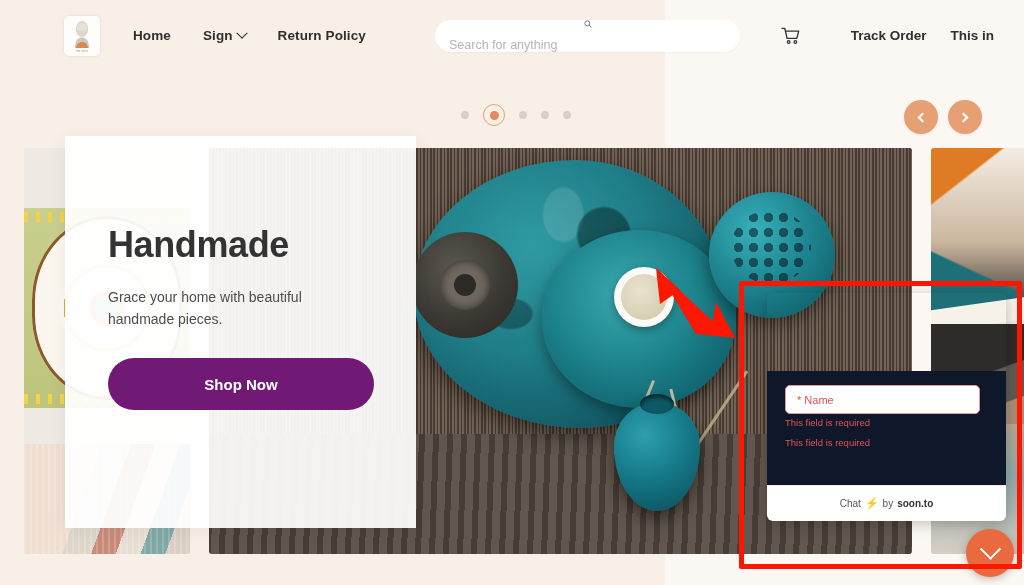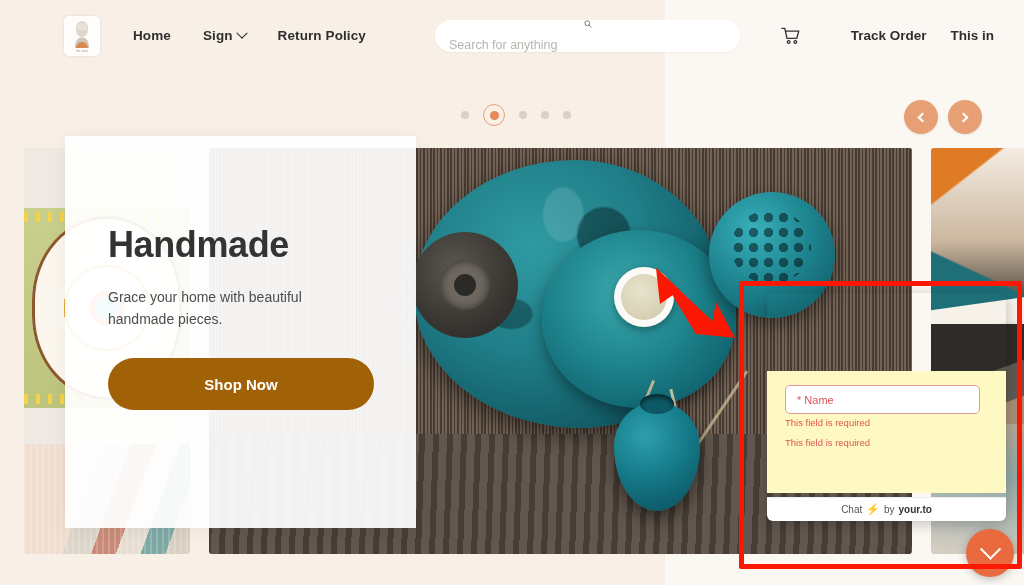--- a/index.html
+++ b/index.html
@@ -195,48 +195,48 @@
     box-shadow: 0 2px 18px rgba(0,0,0,.06);
     margin-top: 43px;
   }
   .hero-inner { padding: 85px 0 0 43px; }
   .hero-title {
     font-size: 36px; line-height:1.33; font-weight:700; color:#333333; letter-spacing:-.4px;
   }
   .hero-sub { margin-top:18px; font-size:14px; line-height:1.55; color:#4d4d4d; max-width:230px; }
   .shop-btn {
     margin-top:28px; width:266px; height:52px; border-radius:26px;
-    background:#a16207; border:none; color:#ffffff; font-size:15px; font-weight:700;
+    background:#701a75; border:none; color:#ffffff; font-size:15px; font-weight:700;
     font-family:"Liberation Sans", sans-serif; cursor:pointer;
     display:flex; align-items:center; justify-content:center;
   }
 
   
   .chat-widget {
     position:absolute; left:767px; top:293px; width:239px; height:228px;
     z-index: 60; border-radius:6px; overflow:hidden;
     box-shadow: 0 3px 14px rgba(0,0,0,.22);
   }
   .chat-head {
     background:#ea6a3f; color:#fff; padding:20px 18px 30px 18px;
     font-size:11.5px; line-height:1.62; text-align:center;
   }
   .chat-body {
     position:absolute; left:0; top:78px; width:239px; height:122px;
-    background:#fef9c3; padding: 14px 26px 0 18px; overflow:hidden;
+    background:#0f172a; padding: 14px 26px 0 18px; overflow:hidden;
   }
   .field {
     width:100%; height:29px; border:1px solid #e49a9a; border-radius:5px;
     background:#fff; padding:0 11px; outline:none;
     font-family:"Liberation Sans", sans-serif; font-size:11px; color:#e05454;
   }
   .field::placeholder { color:#e05454; }
   .field-err { margin:3px 0 9px 0; font-size:9.5px; color:#e05454; }
   .chat-foot {
-    position:absolute; left:0; bottom:0; width:239px; height:24px; background:#fff;
+    position:absolute; left:0; bottom:0; width:239px; height:36px; background:#fff;
     border-top:1px solid #ededed;
     display:flex; align-items:center; justify-content:center; gap:4px;
     font-size:10px; color:#555;
   }
   .bolt { color:#f5a623; font-size:11px; }
   .tawk-brand { font-weight:700; color:#333; }
 
   .chat-fab {
     position:absolute; right:10px; bottom:8px; width:48px; height:48px; border-radius:50%;
     background:#ea6a3f; z-index: 70; cursor:pointer;
@@ -384,21 +384,21 @@
   <div class="chat-widget">
     <div class="chat-body">
       <input class="field" type="text" value="" placeholder="* Name" style="">
       <div class="field-err">This field is required</div>
       <div class="field-err">This field is required</div>
     </div>
     <div class="chat-foot">
       <span>Chat</span>
       <span class="bolt">⚡</span>
       <span>by</span>
-      <span class="tawk-brand">your.to</span>
+      <span class="tawk-brand">soon.to</span>
     </div>
   </div>
 
   <div class="chat-fab">
     <span class="fab-chev"></span>
   </div>
 
   <div class="anno-box"></div>
   <svg class="anno-arrow" viewBox="0 0 110 92">
     <path d="M8 12 L62 66 L66 44 L84 78 L44 74 L58 62 L8 12 Z" fill="#fc1703"></path>

